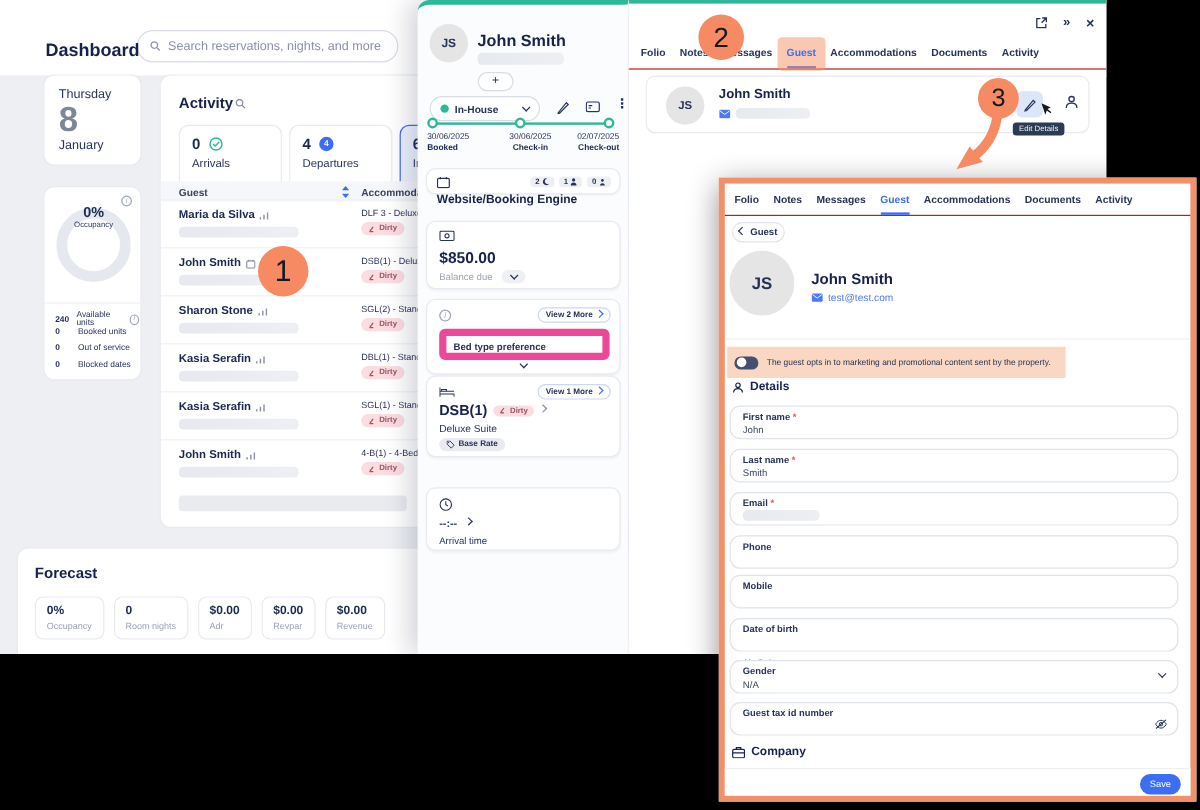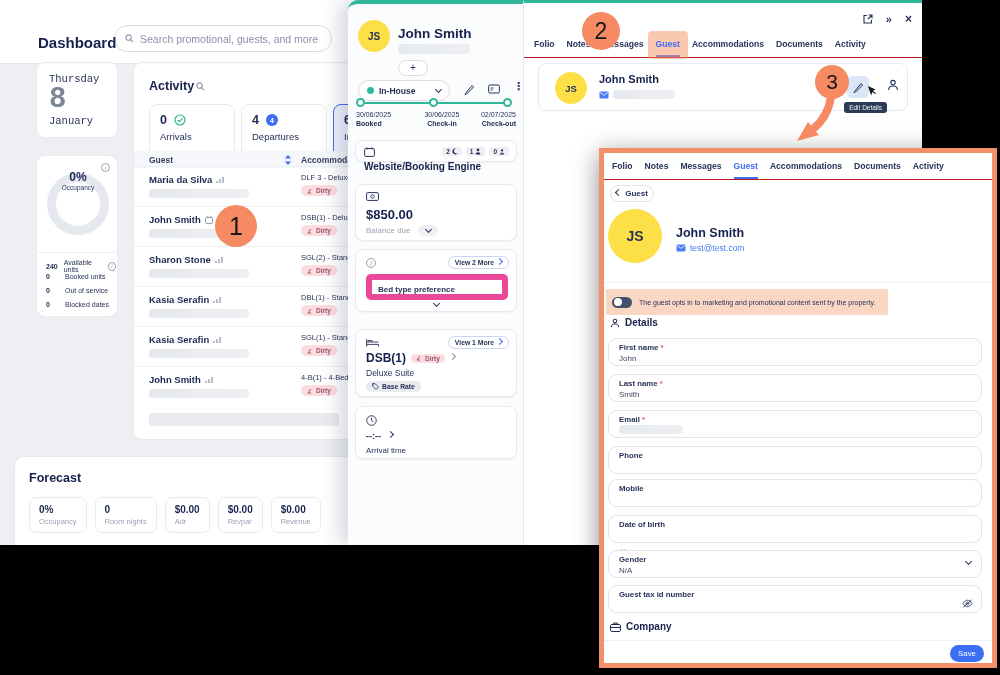--- a/index.html
+++ b/index.html
@@ -9,21 +9,21 @@
   #stage { position:relative; width:1000px; height:675px; background:#000; }
 
   
   #shot-a { position:absolute; left:0; top:0; width:922px; height:545px; background:#edeff3; overflow:hidden; }
   .topbar { position:absolute; left:0; top:0; width:922px; height:64px; background:#fff; border-bottom:1px solid #e7e9ee; }
   .search-pill { position:absolute; left:114px; top:25px; width:218px; height:27px; border:1px solid #d8dce4; border-radius:14px; background:#fff; display:flex; align-items:center; gap:6px; padding:0 10px; color:#8a92a6; font-size:10.5px; }
   .page-title { position:absolute; left:38px; top:34px; font-size:15px; font-weight:bold; color:#17214d; }
   .card { position:absolute; background:#fff; border:1px solid #e8eaf0; border-radius:9px; }
 
   
-  .date-card { left:36px; top:62px; width:82px; height:76px; padding:10px 12px;font-family:Liberation Mono, monospace; }
+  .date-card { left:36px; top:62px; width:82px; height:76px; padding:10px 12px; }
   .date-wd { font-size:10.5px; color:#273259; }
   .date-day { font-size:29px; font-weight:bold; color:#7d8799; line-height:1.05; }
   .date-mo { font-size:10.5px; color:#273259; }
 
   
   .occ-card { left:36px; top:155px; width:82px; height:162px; }
   .info-i { display:inline-flex; align-items:center; justify-content:center; width:9px; height:9px; border:1px solid #9aa2b4; border-radius:50%; color:#9aa2b4; font-size:6px; font-style:italic; }
   .donut { position:absolute; left:10px; top:17px; width:62px; height:62px; border:9px solid #e5e8ee; border-radius:50%; }
   .donut-c { position:absolute; left:0; top:14px; width:82px; text-align:center; }
   .donut-pct { font-size:12px; font-weight:bold; color:#1b2850; }
@@ -53,21 +53,21 @@
   
   .forecast-card { left:14px; top:456px; width:860px; height:100px; border-radius:10px; }
   .fc-title { position:absolute; left:14px; top:14px; font-size:12.5px; font-weight:bold; color:#17214d; }
   .fc-row { position:absolute; left:14px; top:40px; display:flex; gap:8px; }
   .fc-card { border:1px solid #e8eaf0; border-radius:7px; background:#fff; padding:6px 9px; min-width:36px; }
   .fc-val { font-size:10px; font-weight:bold; color:#1b2850; }
   .fc-lab { font-size:7.5px; color:#9aa2b4; margin-top:2px; white-space:nowrap; }
 
   
   #panel-mid { position:absolute; left:348px; top:0; width:176px; height:545px; background:#fbfcfd; border-top:4px solid #2eb899; border-right:1px solid #e3e6ec; border-radius:10px 0 0 0; box-shadow:-8px 0 20px rgba(20,30,60,.18); }
-  .avatar { border-radius:50%; background:#fde047; color:#273259; font-weight:bold; display:flex; align-items:center; justify-content:center; }
+  .avatar { border-radius:50%; background:#e5e5e5; color:#273259; font-weight:bold; display:flex; align-items:center; justify-content:center; }
   .pm-name { position:absolute; left:50px; top:22px; font-size:13.5px; font-weight:bold; color:#17214d; }
   .plus-pill { position:absolute; left:50px; top:56px; width:30px; height:16px; border:1px solid #d8dce4; border-radius:9px; background:#fff; text-align:center; font-size:10px; line-height:14px; color:#273259; cursor:pointer; }
   .status-pill { position:absolute; left:10px; top:76px; width:92px; height:21px; border:1px solid #d8dce4; border-radius:11px; background:#fff; display:flex; align-items:center; gap:5px; padding:0 8px; font-size:8.5px; font-weight:bold; color:#273259; cursor:pointer; }
   .gdot { width:7px; height:7px; border-radius:50%; background:#2eb899; }
   .chev { display:inline-block; width:5px; height:5px; border-right:1.4px solid currentColor; border-bottom:1.4px solid currentColor; transform:rotate(45deg); margin-top:-3px; }
   .chev.r { transform:rotate(-45deg); }
   .mini-ic { position:absolute; top:80px; color:#273259; cursor:pointer; }
   .tl-line { position:absolute; left:12px; top:98px; width:148px; height:2px; background:#2eb899; }
   .tl-node { position:absolute; top:94px; width:9px; height:9px; border:2px solid #2eb899; border-radius:50%; background:#fff; }
   .tl-grp { position:absolute; top:107px; width:56px; font-size:7px; color:#273259; }
@@ -131,21 +131,21 @@
 <div id="stage">
 
   <div id="shot-a">
 
     <div class="topbar">
       <div class="search-pill">
         <svg class="ic" width="9" height="9" viewBox="0 0 10 10">
             <circle cx="4" cy="4" r="3" fill="none" stroke="#8a92a6" stroke-width="1.2"></circle>
             <line x1="6.3" y1="6.3" x2="9" y2="9" stroke="#8a92a6" stroke-width="1.2"></line>
           </svg>
-        <span>Search promotional, guests, and more</span>
+        <span>Search reservations, nights, and more</span>
       </div>
     </div>
 
     <div class="page-title">Dashboard</div>
 
     <div class="card date-card">
       <div class="date-wd">Thursday</div>
       <div class="date-day">8</div>
       <div class="date-mo">January</div>
     </div>
@@ -424,21 +424,21 @@
         <div class="viewmore">
             <span>View 2 More</span>
             <span class="chev r"></span>
           </div>
         <div class="pref-box">
             <span>Bed type preference</span>
           </div>
         <span class="chev abs" style="left:78px;top:54px;color:#273259"></span>
       </div>
 
-      <div class="pm-card" style="top:325px;height:68px">
+      <div class="pm-card" style="top:309px;height:68px">
         <svg class="ic abs" style="left:10px;top:8px" width="13" height="9" viewBox="0 0 13 9">
             <path d="M0.6 8.6 V1 M0.6 6.4 h11.8 V8.6 M0.6 4 h11.8 M2 4 V2.6 h4 V4" fill="none" stroke="#273259" stroke-width=".9"></path>
           </svg>
         <div class="viewmore">
             <span>View 1 More</span>
             <span class="chev r"></span>
           </div>
         <div class="abs" style="left:10px;top:21px;display:flex;align-items:center;gap:5px">
           <span style="font-size:12px;font-weight:bold;color:#17214d">DSB(1)</span>
           <span class="dirty-inline">

